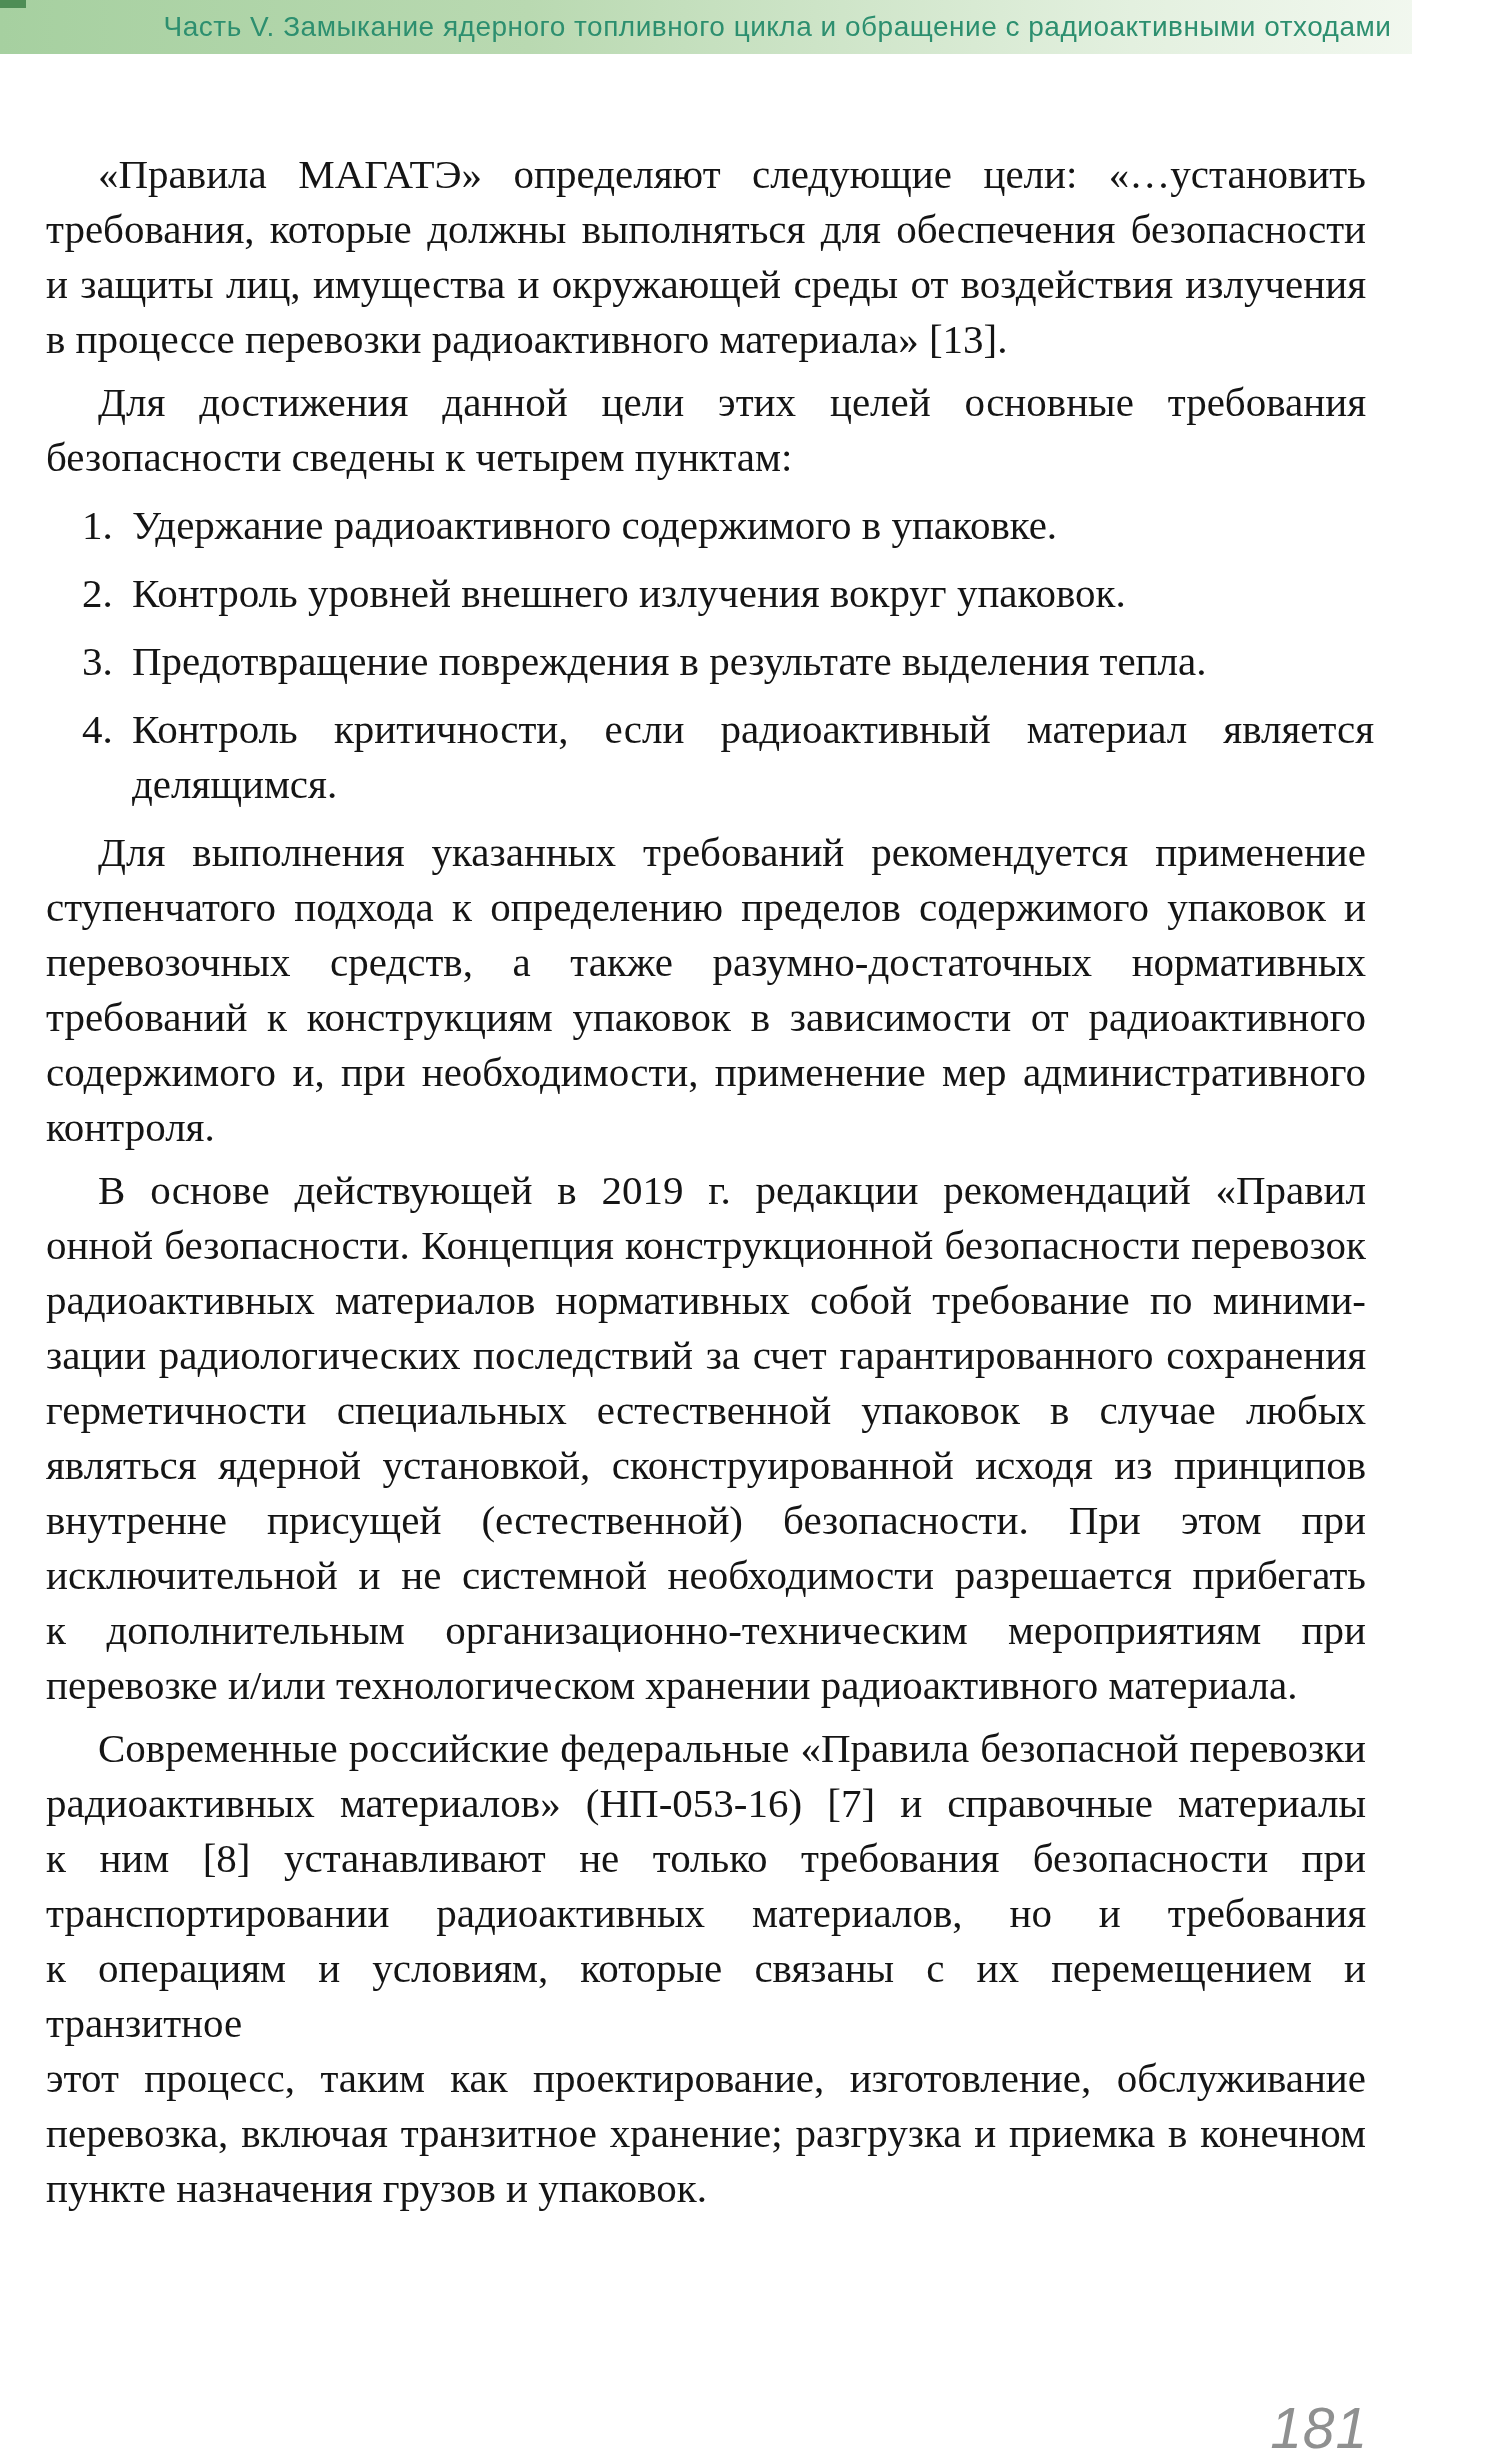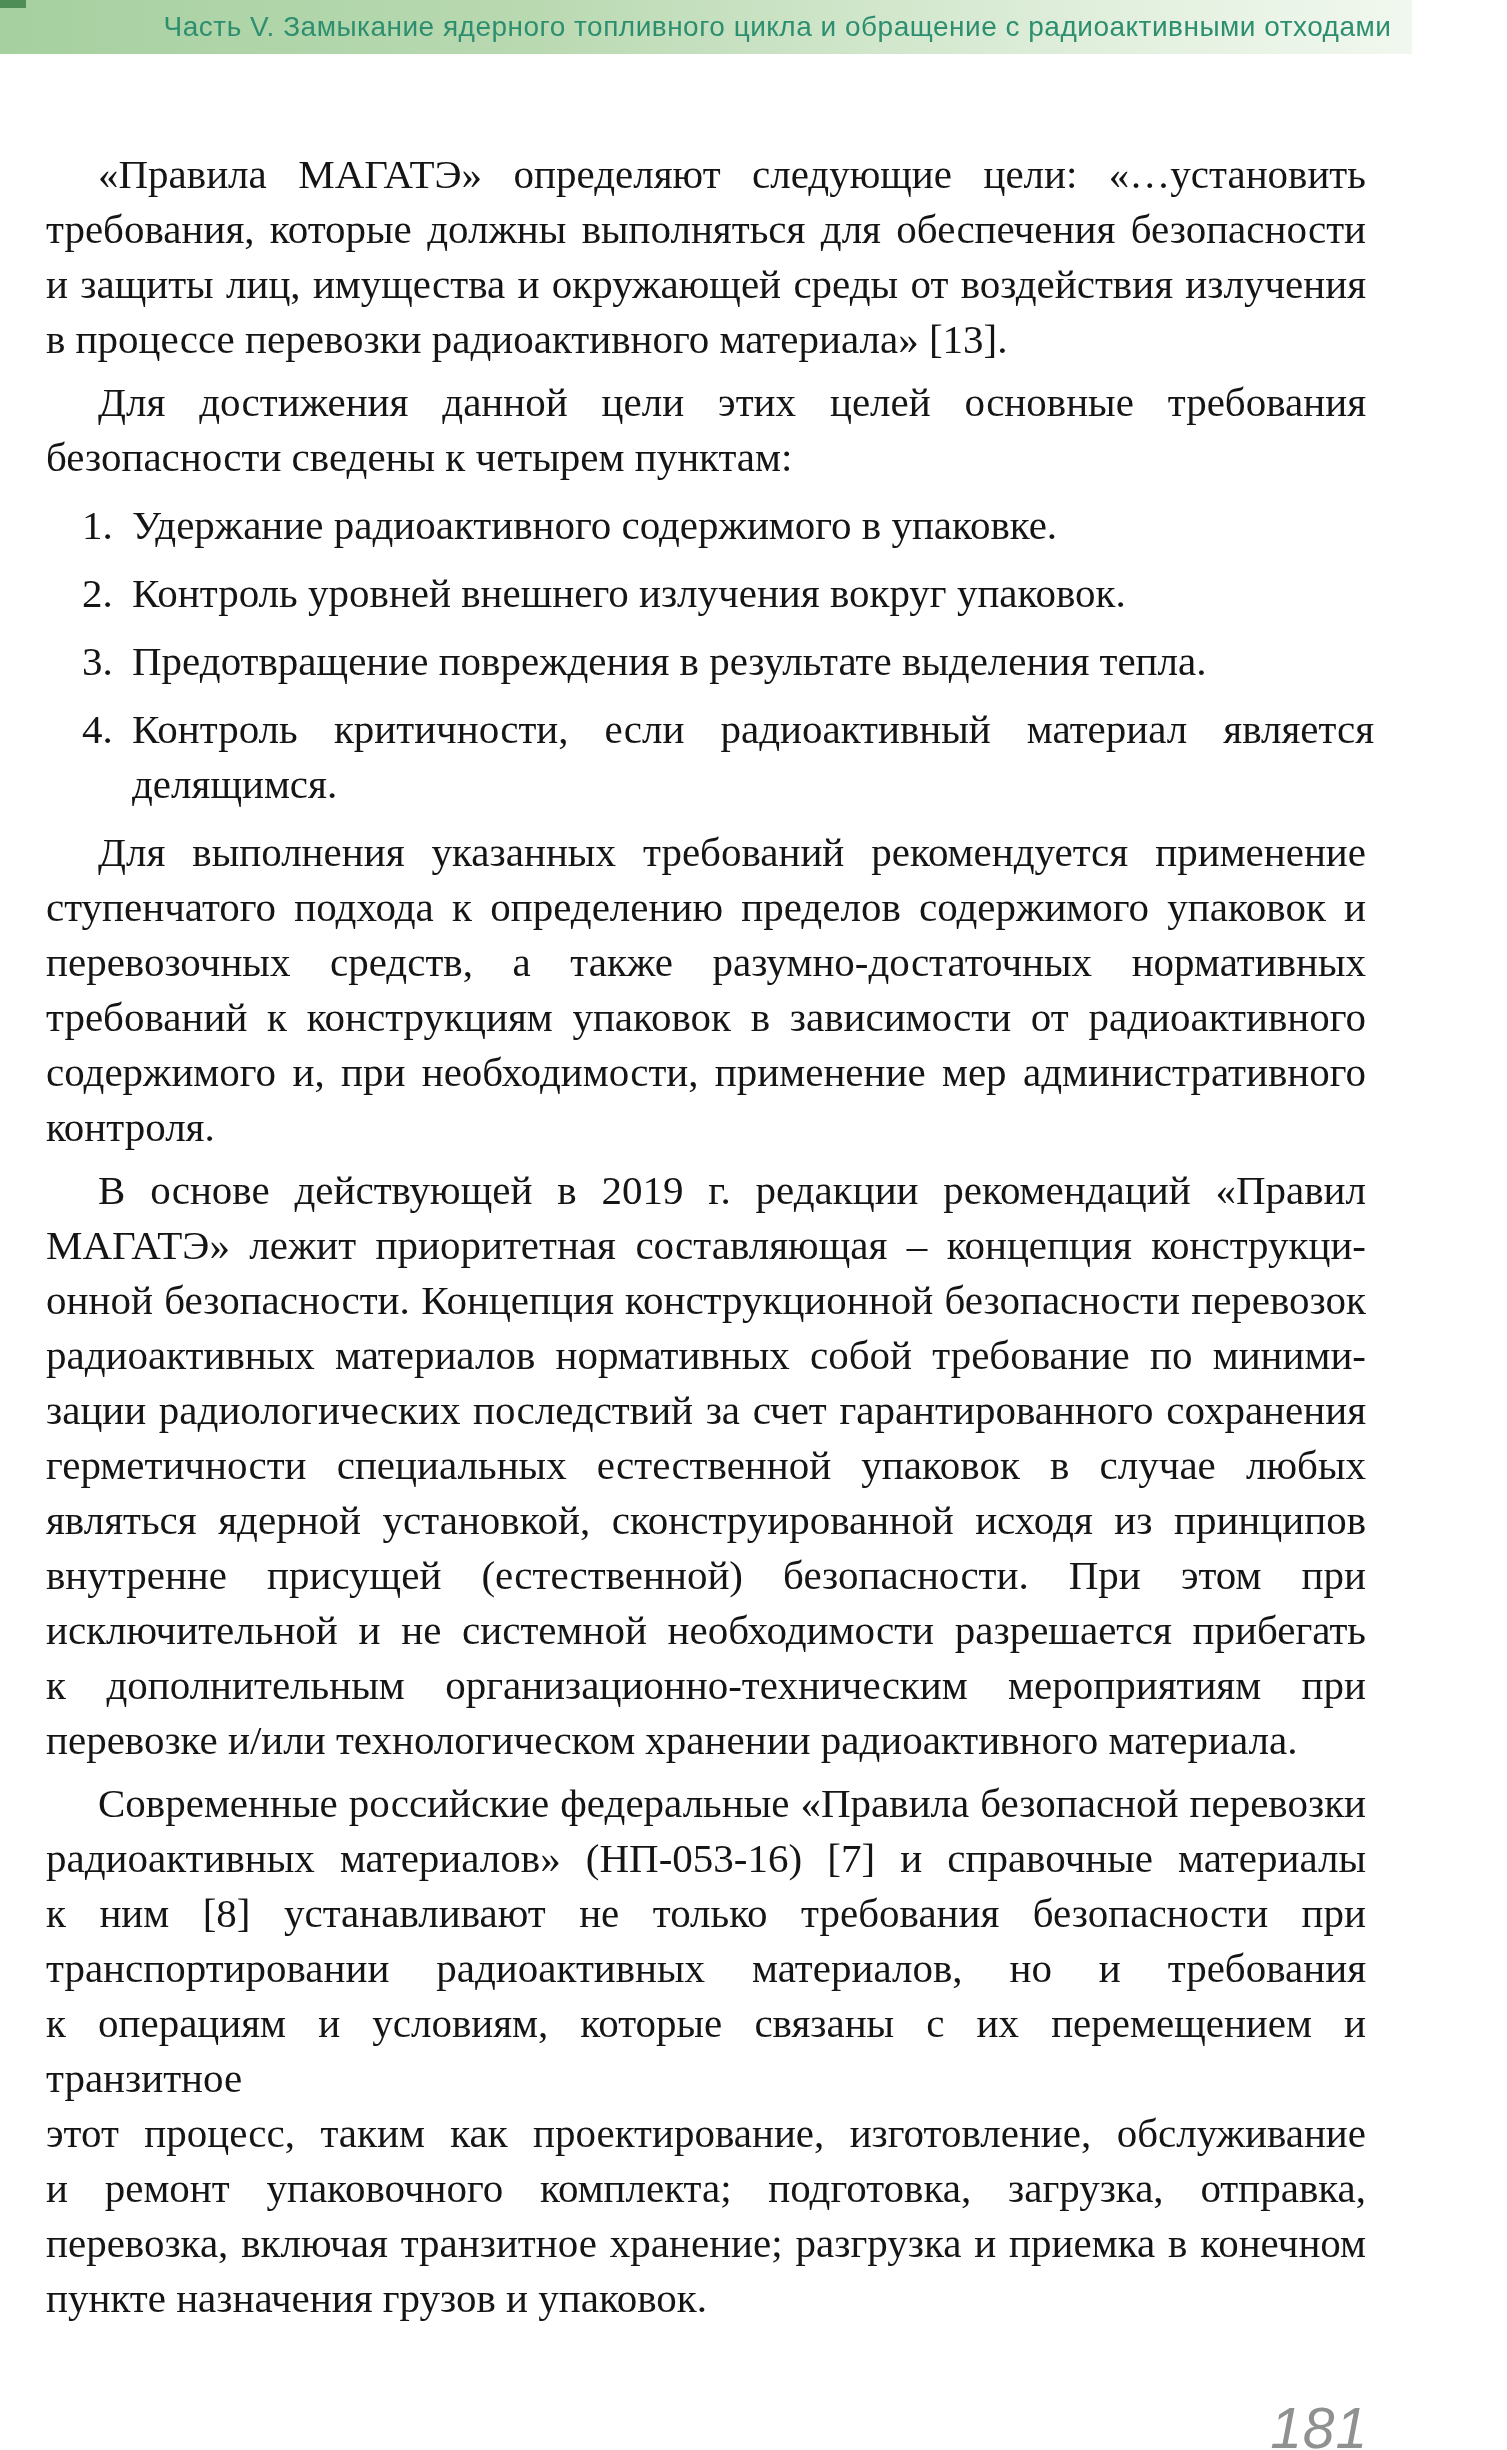--- a/index.html
+++ b/index.html
@@ -114,39 +114,37 @@
       <div class="para">
         <div class="line fill first">Для выполнения указанных требований рекомендуется применение</div>
         <div class="line fill">ступенчатого подхода к определению пределов содержимого упаковок и</div>
         <div class="line fill">перевозочных средств, а также разумно-достаточных нормативных</div>
         <div class="line fill">требований к конструкциям упаковок в зависимости от радиоактивного</div>
         <div class="line fill">содержимого и, при необходимости, применение мер административного</div>
         <div class="line">контроля.</div>
       </div>
       <div class="para">
         <div class="line fill first">В основе действующей в 2019 г. редакции рекомендаций «Правил</div>
-        <div class="line fill">МАГАТЭ» лежит приоритетная составляющая – концепция конструкци-</div>
         <div class="line fill">онной безопасности. Концепция конструкционной безопасности перевозок</div>
         <div class="line fill">радиоактивных материалов нормативных собой требование по миними-</div>
         <div class="line fill">зации радиологических последствий за счет гарантированного сохранения</div>
         <div class="line fill">герметичности специальных естественной упаковок в случае любых</div>
         <div class="line fill">являться ядерной установкой, сконструированной исходя из принципов</div>
         <div class="line fill">внутренне присущей (естественной) безопасности. При этом при</div>
         <div class="line fill">исключительной и не системной необходимости разрешается прибегать</div>
         <div class="line fill">к дополнительным организационно-техническим мероприятиям при</div>
         <div class="line">перевозке и/или технологическом хранении радиоактивного материала.</div>
       </div>
       <div class="para">
         <div class="line fill first">Современные российские федеральные «Правила безопасной перевозки</div>
         <div class="line fill">радиоактивных материалов» (НП-053-16) [7] и справочные материалы</div>
         <div class="line fill">к ним [8] устанавливают не только требования безопасности при</div>
         <div class="line fill">транспортировании радиоактивных материалов, но и требования</div>
         <div class="line fill">к операциям и условиям, которые связаны с их перемещением и транзитное</div>
         <div class="line fill">этот процесс, таким как проектирование, изготовление, обслуживание</div>
-        <div class="line fill">и ремонт упаковочного комплекта; подготовка, загрузка, отправка,</div>
         <div class="line fill">перевозка, включая транзитное хранение; разгрузка и приемка в конечном</div>
         <div class="line">пункте назначения грузов и упаковок.</div>
       </div>
     </main>
 
   <div class="page-number" style="color: rgb(143, 144, 144);">181</div>
 </div>
 
 
 </body></html>

